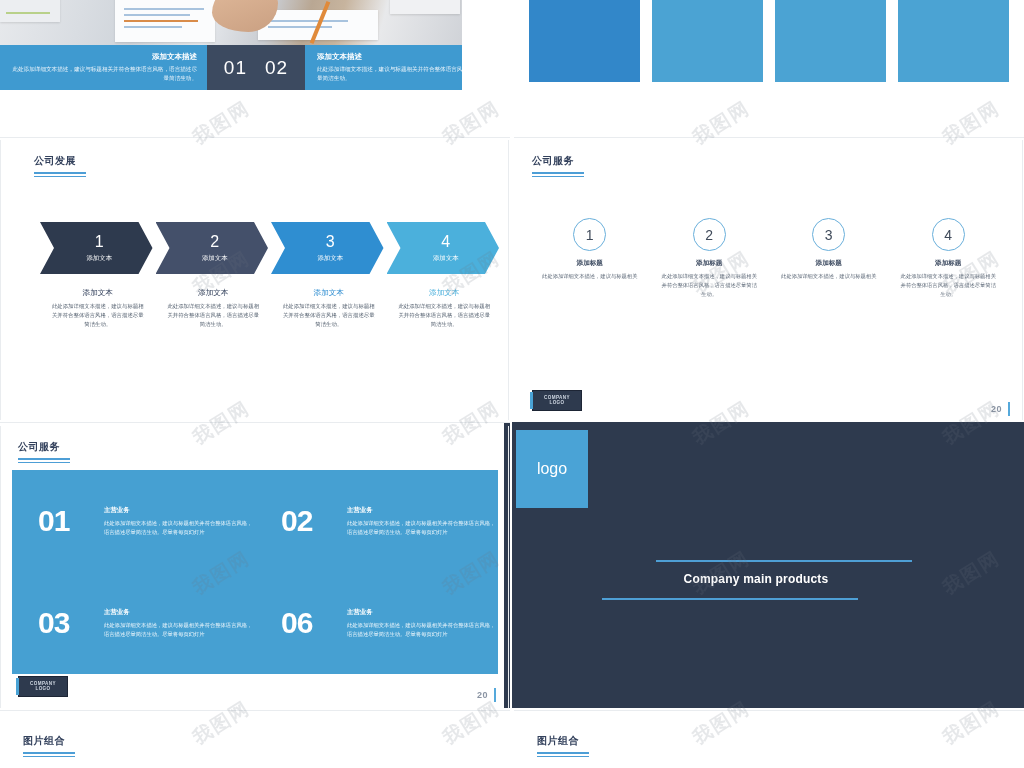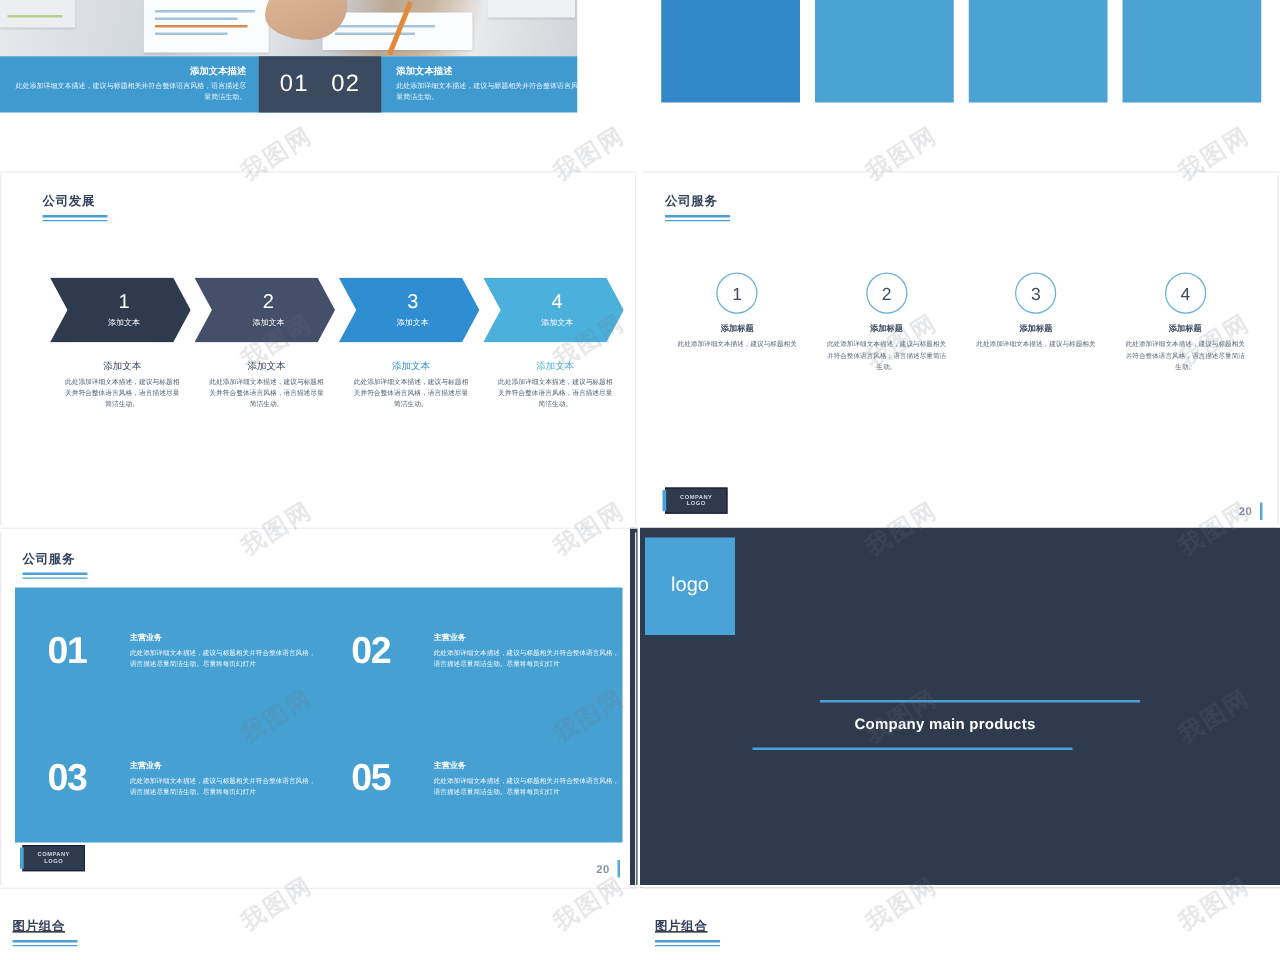--- a/index.html
+++ b/index.html
@@ -140,21 +140,21 @@
   }
   .s20-title-wrap { position:absolute; left:0; right:16px; top:138px; height:50px; }
   .s20-line-top { position:absolute; left:152px; width:256px; height:1.6px; background:#4e9fd5; top:0;}
   .s20-line-bot { position:absolute; left:98px; width:256px; height:1.6px; background:#4e9fd5; top:38px;}
   .s20-title {
     position:absolute; left:0; right:0; top:12px; text-align:center;
     color:#ffffff; font-size:12px; font-weight:700; letter-spacing:.2px;
   }
 
   
-  .strip-head { position:absolute; top:22px; left:10px;text-decoration:underline; }
+  .strip-head { position:absolute; top:22px; left:23px; }
 
   
   .wm { position:absolute; inset:0; pointer-events:none; z-index:40; opacity:.16; }
   .wm-tile {
     position:absolute; color:#6b7480; font-size:19px; font-weight:700;
     transform:rotate(-32deg); white-space:nowrap; letter-spacing:2px;
     font-family:"DejaVu Sans", sans-serif;
   }
 </style>
 </head>
@@ -340,21 +340,21 @@
             </div>
           </div>
           <div class="s19-cell">
             <div class="num">03</div>
             <div class="body">
               <div class="h">主营业务</div>
               <div class="d">此处添加详细文本描述，建议与标题相关并符合整体语言风格，语言描述尽量简洁生动。尽量将每页幻灯片</div>
             </div>
           </div>
           <div class="s19-cell">
-            <div class="num">05</div>
+            <div class="num">06</div>
             <div class="body">
               <div class="h">主营业务</div>
               <div class="d">此处添加详细文本描述，建议与标题相关并符合整体语言风格，语言描述尽量简洁生动。尽量将每页幻灯片</div>
             </div>
           </div>
         </div>
       </div>
 
       <div class="footer">
         <div class="logo-badge">

